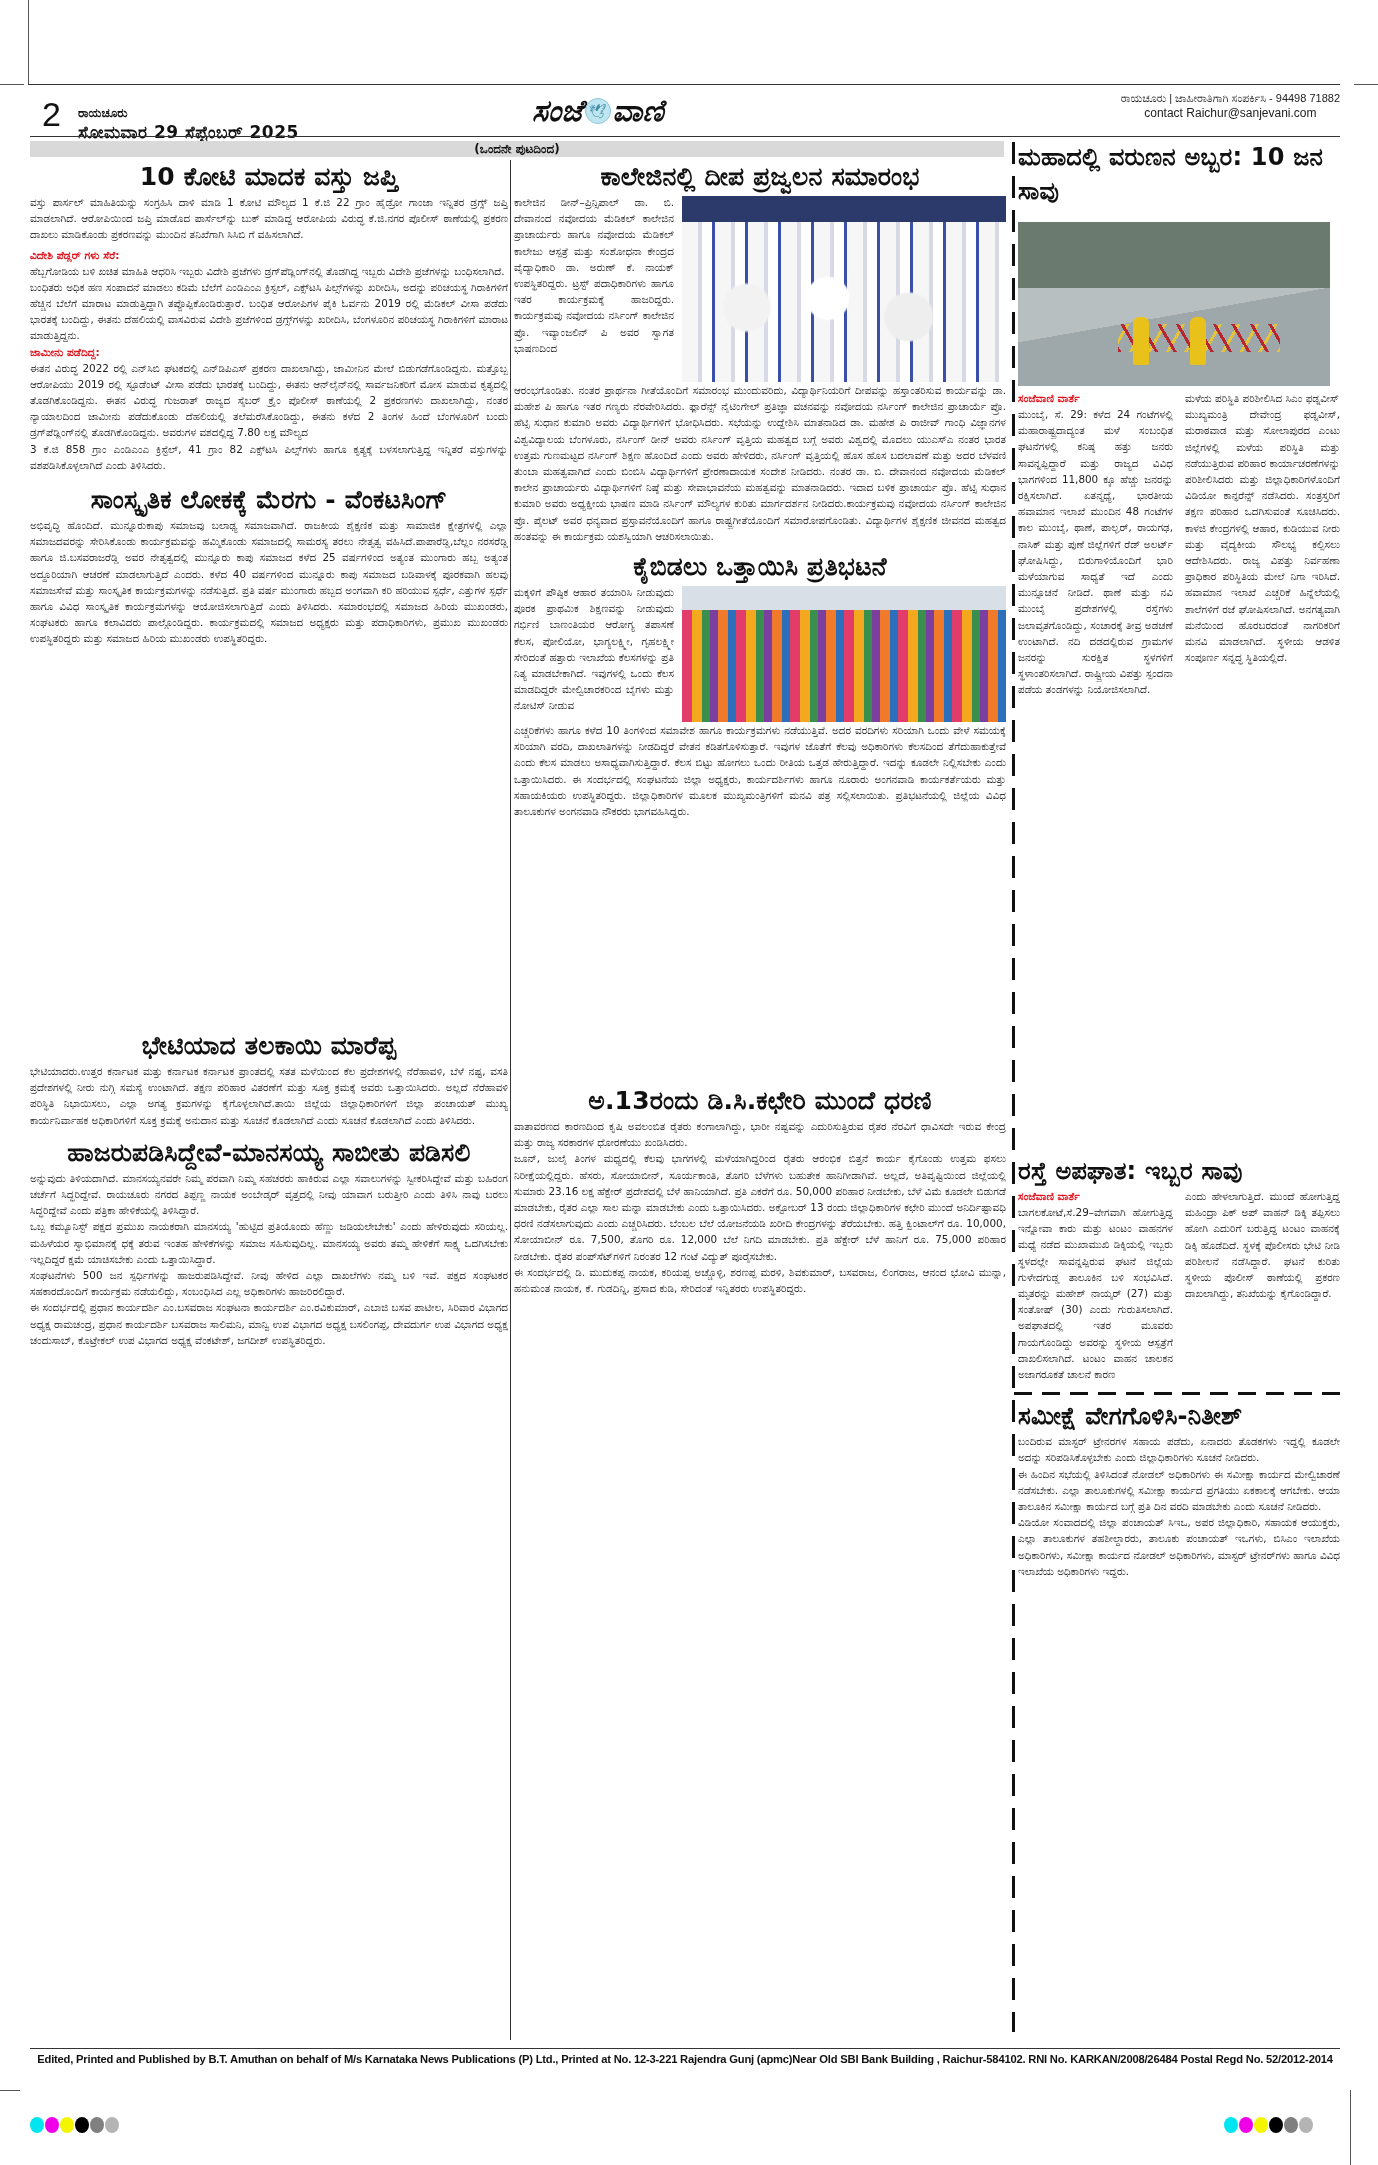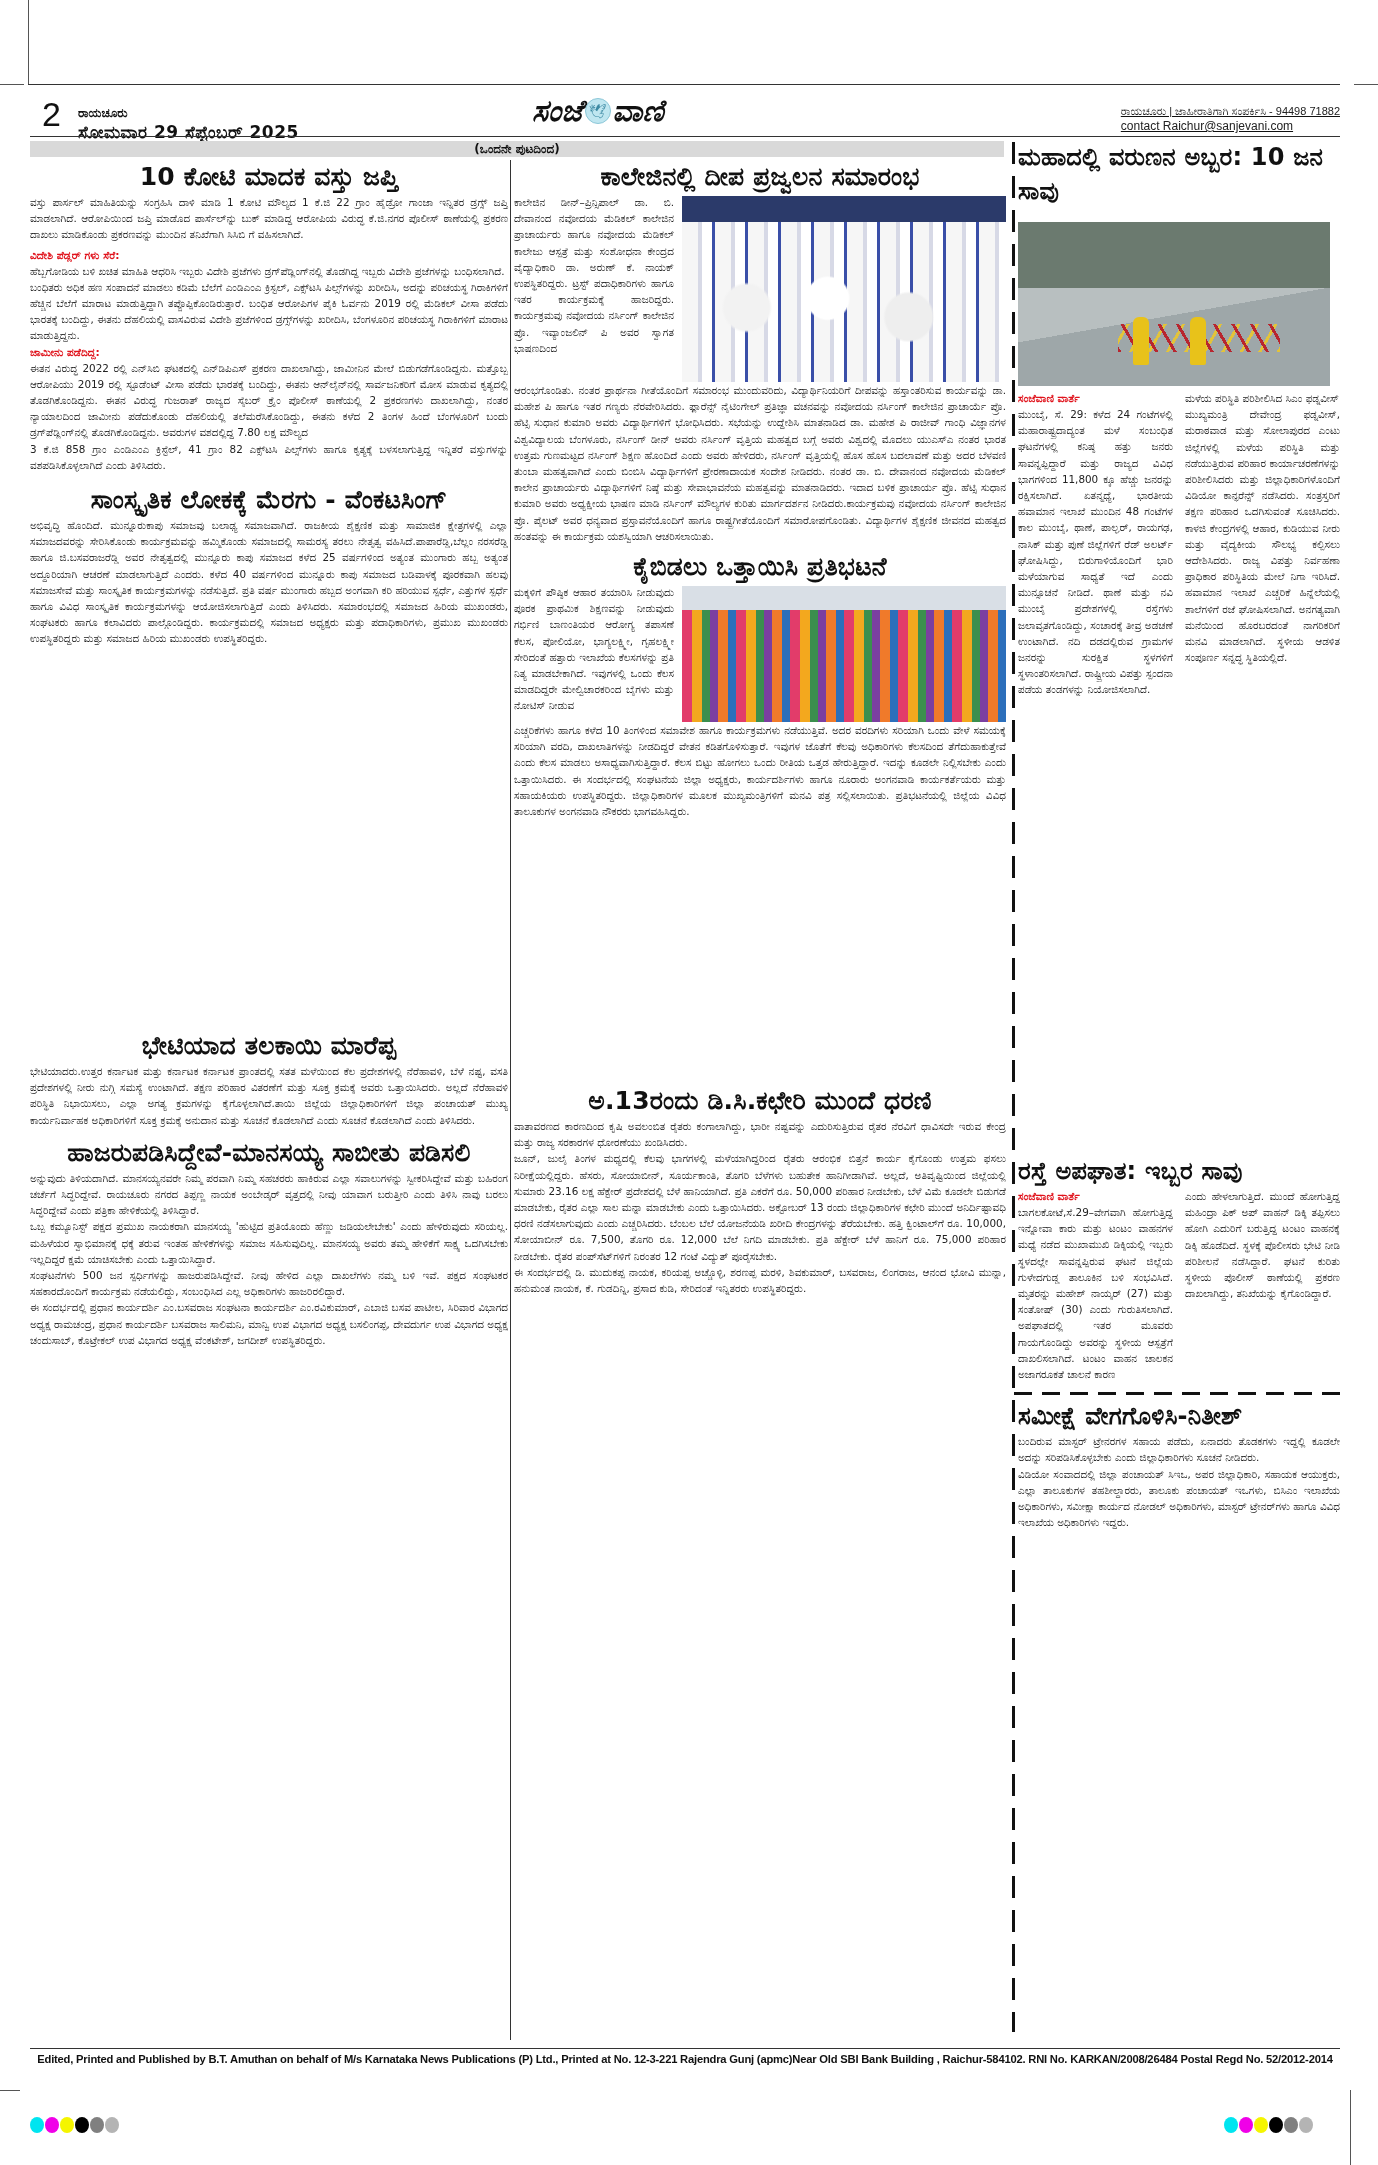--- a/index.html
+++ b/index.html
@@ -15,21 +15,21 @@
 
   
   .masthead { position: absolute; left: 30px; top: 88px; width: 1310px; height: 47px; }
   .page-no { position: absolute; left: 12px; top: 8px; font-family: "Liberation Sans", sans-serif; font-size: 34px; line-height: 36px; color: #111; }
   .edition-block { position: absolute; left: 48px; top: 18px; }
   .edition-city { font-size: 12px; font-weight: bold; line-height: 14px; }
   .edition-date { font-size: 17px; font-weight: bold; line-height: 24px; letter-spacing: 0.5px; }
   .logo { position: absolute; left: 470px; top: 6px; display: flex; align-items: center; margin-left: 32px; }
   .logo-part { font-family: "DejaVu Serif", serif; font-size: 30px; font-weight: bold; font-style: italic; color: #111; line-height: 34px; }
   .logo-dove { width: 26px; height: 26px; border-radius: 50%; background: #bfe6f0; border: 1px solid #8cc7d8; margin: 0 2px; display: flex; align-items: center; justify-content: center; font-size: 14px; color: #3d8aa3; }
-  .contact-block { position: absolute; right: 0; top: 16px; text-align: left; font-family: "Liberation Sans", sans-serif; text-decoration: underline; }
+  .contact-block { position: absolute; right: 0; top: 3px; text-align: center; font-family: "Liberation Sans", sans-serif; }
   .contact-line1 { font-size: 11px; color: #222; line-height: 14px; }
   .contact-line2 { font-size: 12px; color: #222; line-height: 16px; }
   .mast-rule { position: absolute; left: 30px; top: 136px; width: 1310px; height: 1px; background: #333; }
 
   .continued-bar { position: absolute; left: 30px; top: 141px; width: 974px; height: 16px; background: #d9d9d9; text-align: center; font-size: 12px; font-weight: bold; line-height: 16px; color: #111; }
 
   
   .col { position: absolute; }
   .col-left { left: 30px; top: 160px; width: 478px; }
   .col-mid { left: 514px; top: 160px; width: 492px; }
@@ -200,20 +200,21 @@
         <p class="body-text">ಎಂದು ಹೇಳಲಾಗುತ್ತಿದೆ. ಮುಂದೆ ಹೋಗುತ್ತಿದ್ದ ಮಹಿಂದ್ರಾ ಪಿಕ್ ಅಪ್ ವಾಹನ್ ಡಿಕ್ಕಿ ತಪ್ಪಿಸಲು ಹೋಗಿ ಎದುರಿಗೆ ಬರುತ್ತಿದ್ದ ಟಂಟಂ ವಾಹನಕ್ಕೆ ಡಿಕ್ಕಿ ಹೊಡೆದಿದೆ. ಸ್ಥಳಕ್ಕೆ ಪೊಲೀಸರು ಭೇಟಿ ನೀಡಿ ಪರಿಶೀಲನೆ ನಡೆಸಿದ್ದಾರೆ. ಘಟನೆ ಕುರಿತು ಸ್ಥಳೀಯ ಪೊಲೀಸ್ ಠಾಣೆಯಲ್ಲಿ ಪ್ರಕರಣ ದಾಖಲಾಗಿದ್ದು, ತನಿಖೆಯನ್ನು ಕೈಗೊಂಡಿದ್ದಾರೆ.</p>
       </div>
     </div>
   </article>
 
   <div class="dash-rule"></div>
 
   <article>
     <h2 class="headline h-right">ಸಮೀಕ್ಷೆ ವೇಗಗೊಳಿಸಿ-ನಿತೀಶ್</h2>
     <p class="body-text" style="padding-left:4px;">ಬಂದಿರುವ ಮಾಸ್ಟರ್ ಟ್ರೇನರಗಳ ಸಹಾಯ ಪಡೆದು, ಏನಾದರು ತೊಡಕಗಳು ಇದ್ದಲ್ಲಿ ಕೂಡಲೇ ಅದನ್ನು ಸರಿಪಡಿಸಿಕೊಳ್ಳಬೇಕು ಎಂದು ಜಿಲ್ಲಾಧಿಕಾರಿಗಳು ಸೂಚನೆ ನೀಡಿದರು.</p>
+    <p class="body-text" style="padding-left:4px;">ಈ ಹಿಂದಿನ ಸಭೆಯಲ್ಲಿ ತಿಳಿಸಿದಂತೆ ನೋಡಲ್ ಅಧಿಕಾರಿಗಳು ಈ ಸಮೀಕ್ಷಾ ಕಾರ್ಯದ ಮೇಲ್ವಿಚಾರಣೆ ನಡೆಸಬೇಕು. ಎಲ್ಲಾ ತಾಲೂಕುಗಳಲ್ಲಿ ಸಮೀಕ್ಷಾ ಕಾರ್ಯದ ಪ್ರಗತಿಯು ಏಕಕಾಲಕ್ಕೆ ಆಗಬೇಕು. ಆಯಾ ತಾಲೂಕಿನ ಸಮೀಕ್ಷಾ ಕಾರ್ಯದ ಬಗ್ಗೆ ಪ್ರತಿ ದಿನ ವರದಿ ಮಾಡಬೇಕು ಎಂದು ಸೂಚನೆ ನೀಡಿದರು.</p>
     <p class="body-text" style="padding-left:4px;">ವಿಡಿಯೋ ಸಂವಾದದಲ್ಲಿ ಜಿಲ್ಲಾ ಪಂಚಾಯತ್ ಸಿಇಒ, ಅಪರ ಜಿಲ್ಲಾಧಿಕಾರಿ, ಸಹಾಯಕ ಆಯುಕ್ತರು, ಎಲ್ಲಾ ತಾಲೂಕುಗಳ ತಹಶೀಲ್ದಾರರು, ತಾಲೂಕು ಪಂಚಾಯತ್ ಇಒಗಳು, ಬಿಸಿಎಂ ಇಲಾಖೆಯ ಅಧಿಕಾರಿಗಳು, ಸಮೀಕ್ಷಾ ಕಾರ್ಯದ ನೋಡಲ್ ಅಧಿಕಾರಿಗಳು, ಮಾಸ್ಟರ್ ಟ್ರೇನರ್‌ಗಳು ಹಾಗೂ ವಿವಿಧ ಇಲಾಖೆಯ ಅಧಿಕಾರಿಗಳು ಇದ್ದರು.</p>
   </article>
 </section>
 
 <div class="footer-rule"></div>
 <div class="footer-imprint">Edited, Printed and Published by B.T. Amuthan on behalf of M/s Karnataka News Publications (P) Ltd., Printed at No. 12-3-221 Rajendra Gunj (apmc)Near Old SBI Bank Building , Raichur-584102. RNI No. KARKAN/2008/26484 Postal Regd No. 52/2012-2014</div>
 
 <div class="reg-marks left">
   <span class="dot" style="background: rgb(0, 229, 240);"></span>
   <span class="dot" style="background: rgb(240, 0, 232);"></span>

